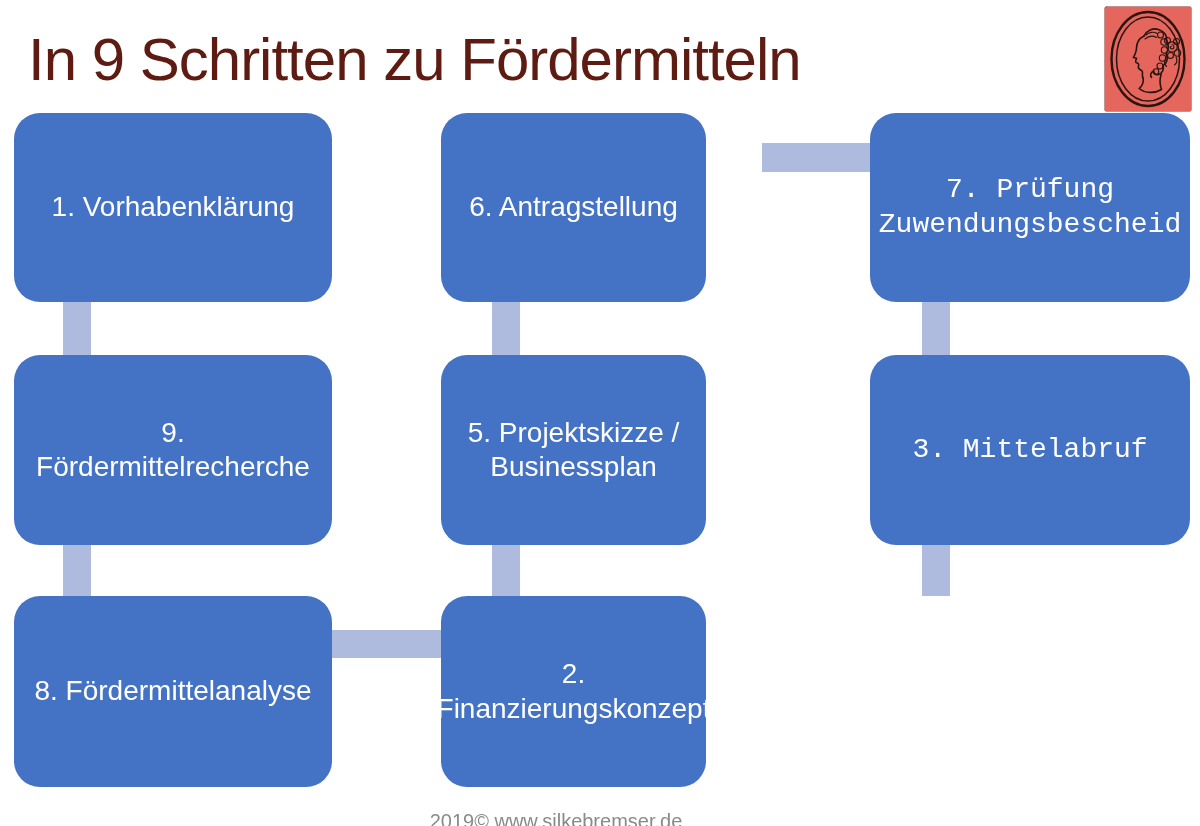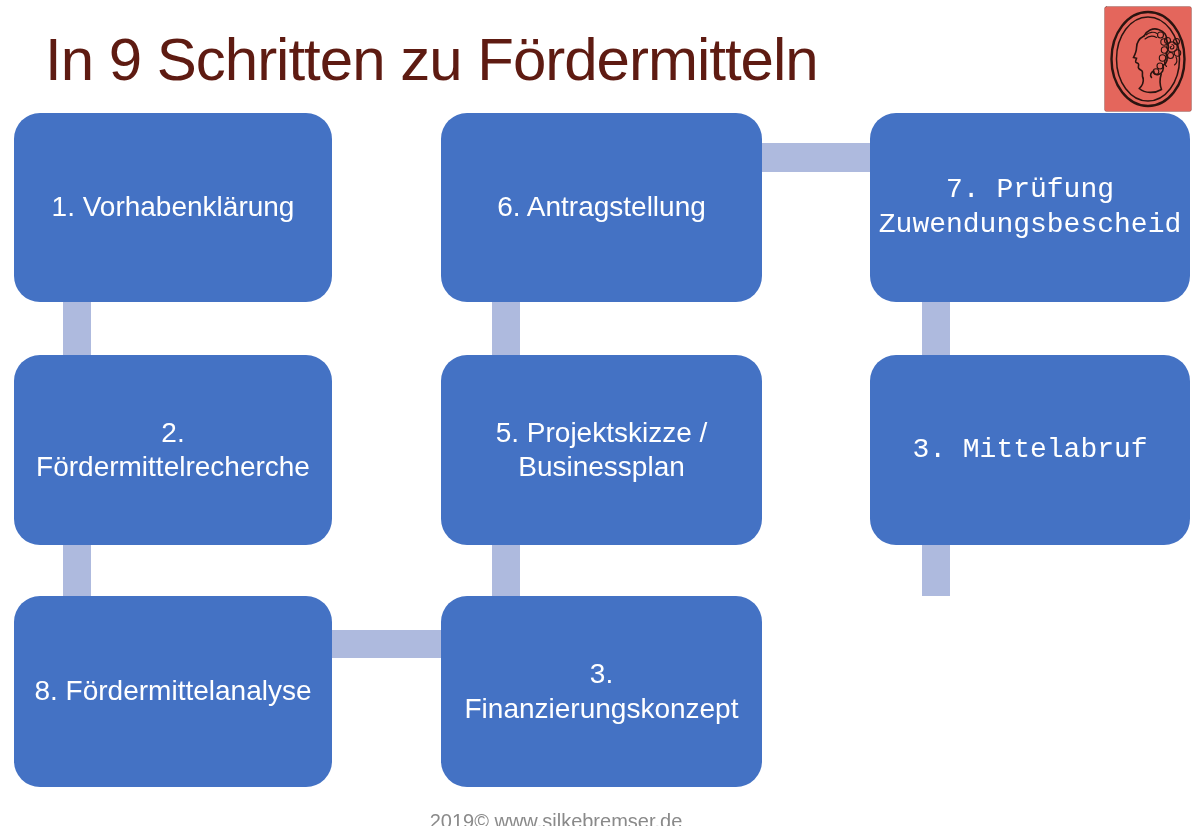--- a/index.html
+++ b/index.html
@@ -1,36 +1,36 @@
 <!DOCTYPE html>
 <html style="--title-text: #5E1B12; --box-fill: #4472C4; --box-text: #FFFFFF; --connector: #AEBADE; --footer-text: #8A8A8A; --logo-bg: #E4665C; --logo-line: #2A1410;"><head>
 <meta charset="utf-8">
 <style>
   html,body{margin:0;padding:0;background:#fff;}
   #page{
     position:relative;width:1200px;height:826px;overflow:hidden;background:#fff;
     font-family:"Liberation Sans",sans-serif;
   }
   .slide-title{
-    position:absolute;left:45px;top:27px;
+    position:absolute;left:28px;top:27px;
     font-size:60px;line-height:1.1;font-weight:300;letter-spacing:-1px;
     color:var(--title-text,#5E1B12);white-space:nowrap;
   }
   .logo{
     position:absolute;left:1104px;top:6px;width:88px;height:106px;
   }
   .logo svg{display:block;width:100%;height:100%;}
   .box{
     position:absolute;display:flex;align-items:center;justify-content:center;
     background:var(--box-fill,#4472C4);border-radius:26px;
     color:var(--box-text,#FFFFFF);font-size:28px;line-height:1.22;text-align:center;
     padding:0 12px;box-sizing:border-box;
   }
   .c1{left:14px;width:318px;}
-  .c2{left:441px;width:321px;}
+  .c2{left:441px;width:265px;}
   .c3{left:870px;width:320px;font-family:Liberation Mono, monospace;}
   .r1{top:113px;height:189px;}
   .r2{top:355px;height:190px;}
   .r3{top:596px;height:191px;}
   .conn{position:absolute;background:var(--connector,#AEBADE);z-index:0;}
   .box{z-index:1;}
   .footer{
     position:absolute;left:406px;top:810px;width:300px;text-align:center;
     font-size:20px;color:var(--footer-text,#8A8A8A);white-space:nowrap;
   }
@@ -73,27 +73,27 @@
   <div class="conn" style="left:492px;top:545px;width:28px;height:51px"></div>
   <div class="conn" style="left:492px;top:302px;width:28px;height:53px"></div>
   <div class="conn" style="left:762px;top:143px;width:111px;height:29px"></div>
   <div class="conn" style="left:922px;top:302px;width:28px;height:53px"></div>
   <div class="conn" style="left:922px;top:545px;width:28px;height:51px"></div>
 
   <div class="box c1 r1">
     <span>1. Vorhabenklärung</span>
   </div>
   <div class="box c1 r2">
-    <span>2. Fördermittelrecherche</span>
+    <span>9. Fördermittelrecherche</span>
   </div>
   <div class="box c1 r3">
     <span>8. Fördermittelanalyse</span>
   </div>
   <div class="box c2 r3">
-    <span>3. Finanzierungskonzept</span>
+    <span>2. Finanzierungskonzept</span>
   </div>
   <div class="box c2 r2">
     <span>5. Projektskizze / Businessplan</span>
   </div>
   <div class="box c2 r1">
     <span>6. Antragstellung</span>
   </div>
   <div class="box c3 r1">
     <span>7. Prüfung Zuwendungsbescheid</span>
   </div>

